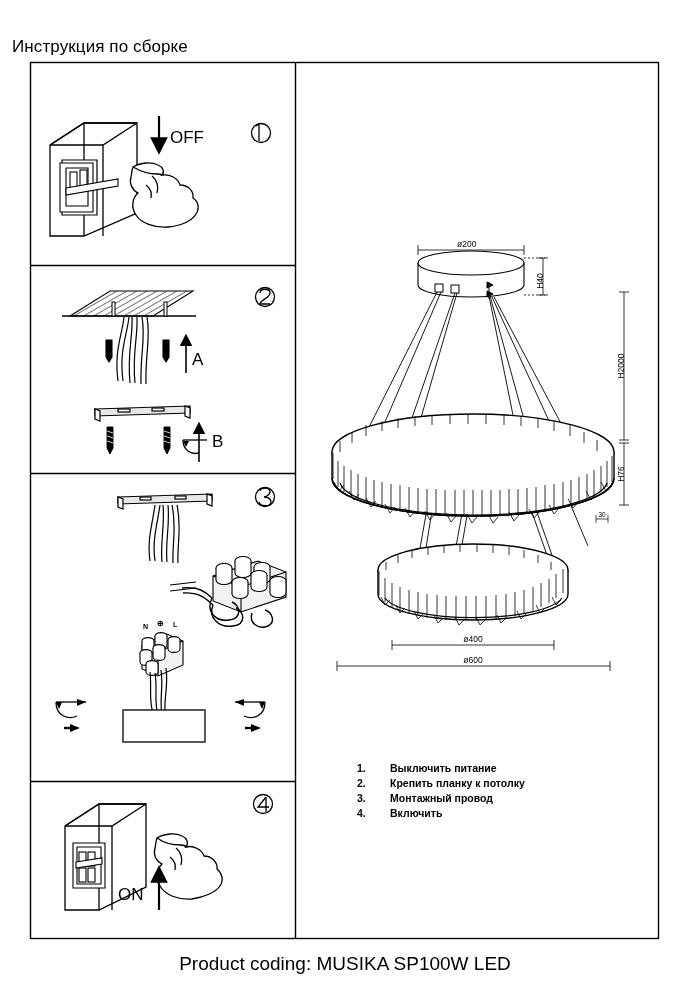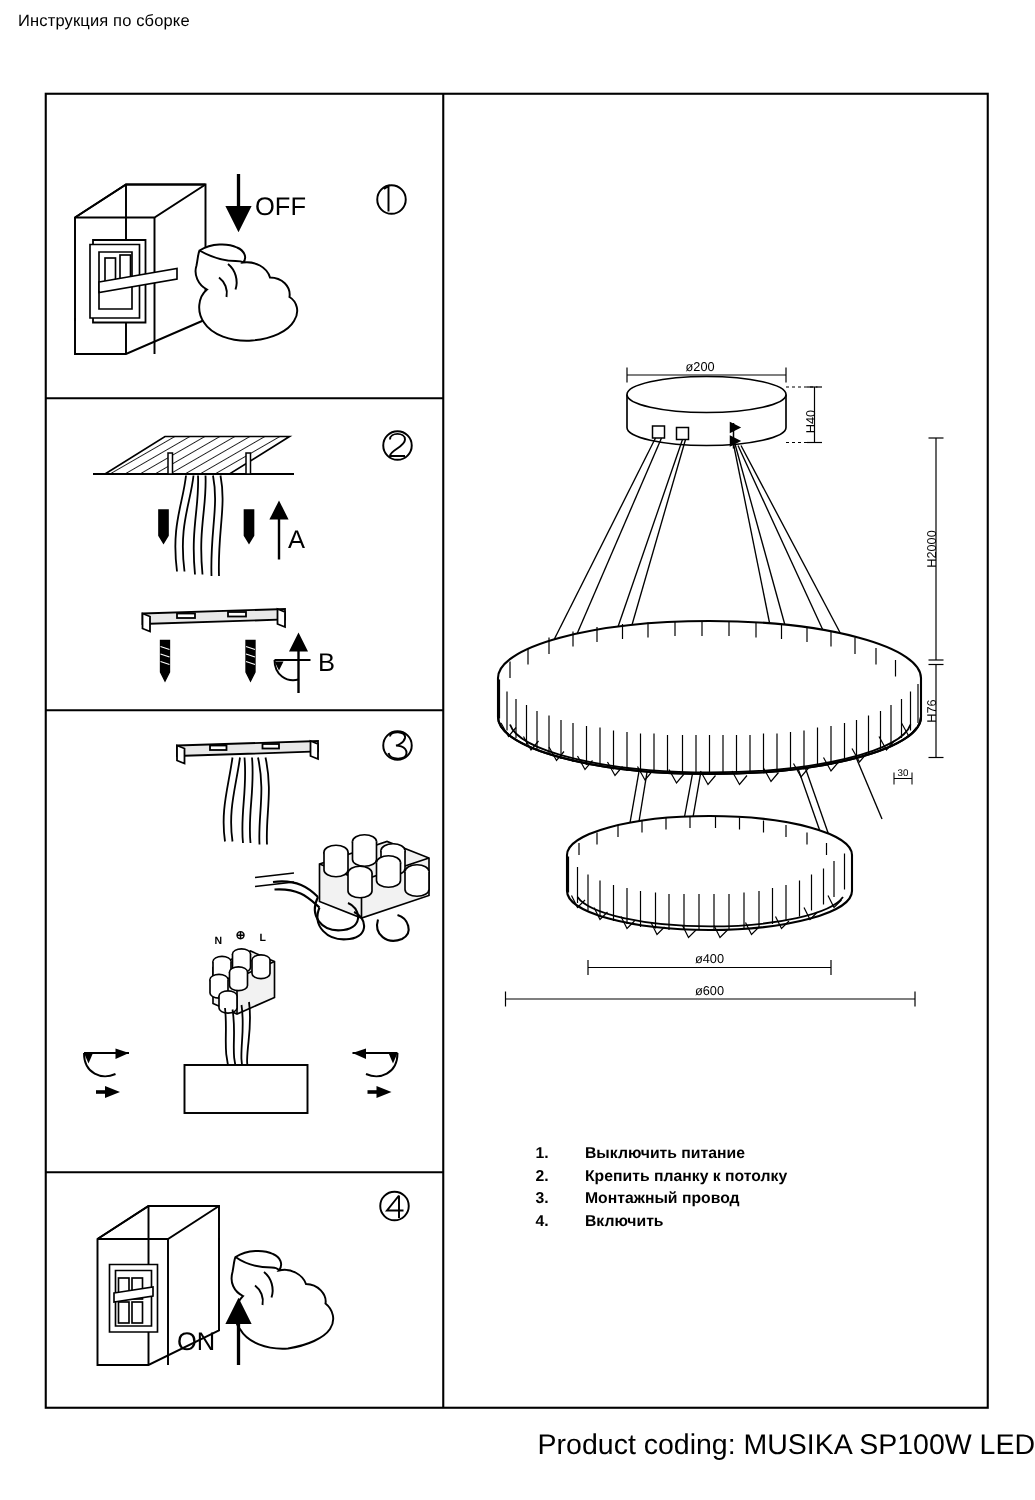--- a/index.html
+++ b/index.html
@@ -17,32 +17,32 @@
   }
   #page {
     position: absolute;
     left: 0; top: 0;
     width: 690px;
     height: 1000px;
   }
   #doc-title {
     position: absolute;
     left: 12px;
-    top: 4px;
-    font-size: 11px;
+    top: 37px;
+    font-size: 17px;
     line-height: 20px;
     white-space: nowrap;
     letter-spacing: 0.1px;
   }
   #footer-text {
     position: absolute;
     left: 0;
     top: 952px;
     width: 690px;
-    text-align: right;
+    text-align: center;
     font-size: 19px;
     line-height: 24px;
   }
   svg.layer {
     position: absolute;
     left: 0; top: 0;
   }
   .panel-label {
     font-size: 17px;
   }

